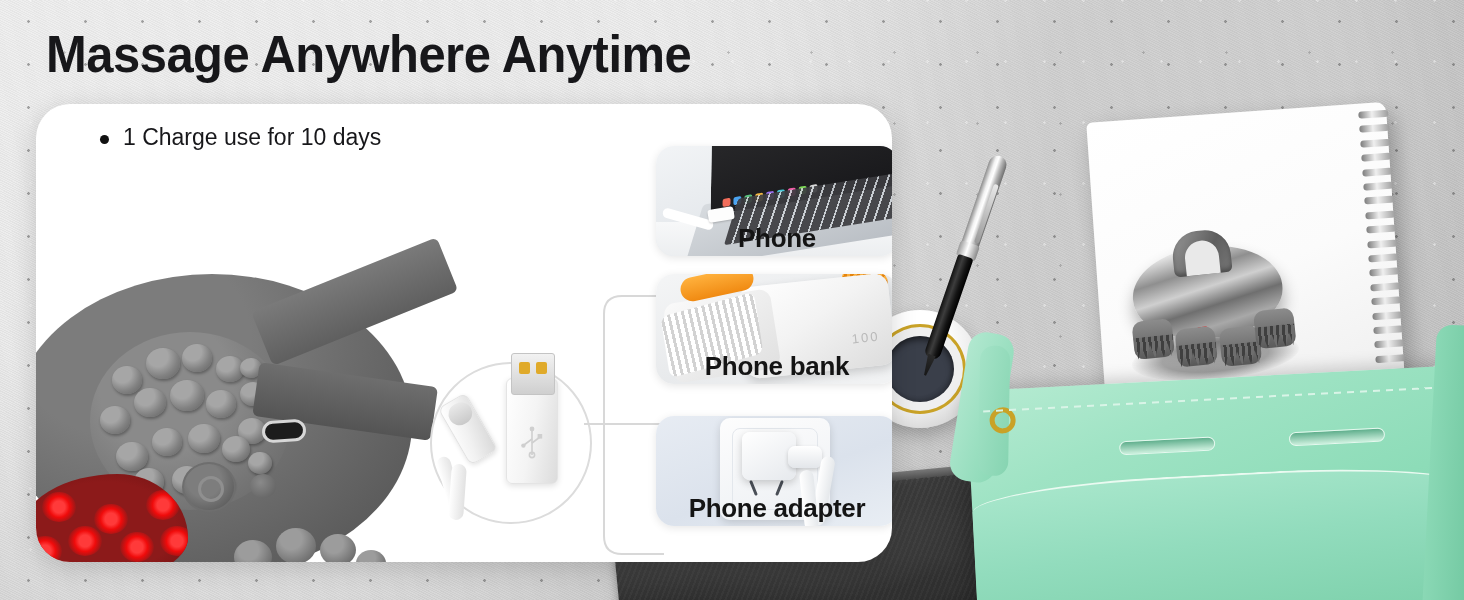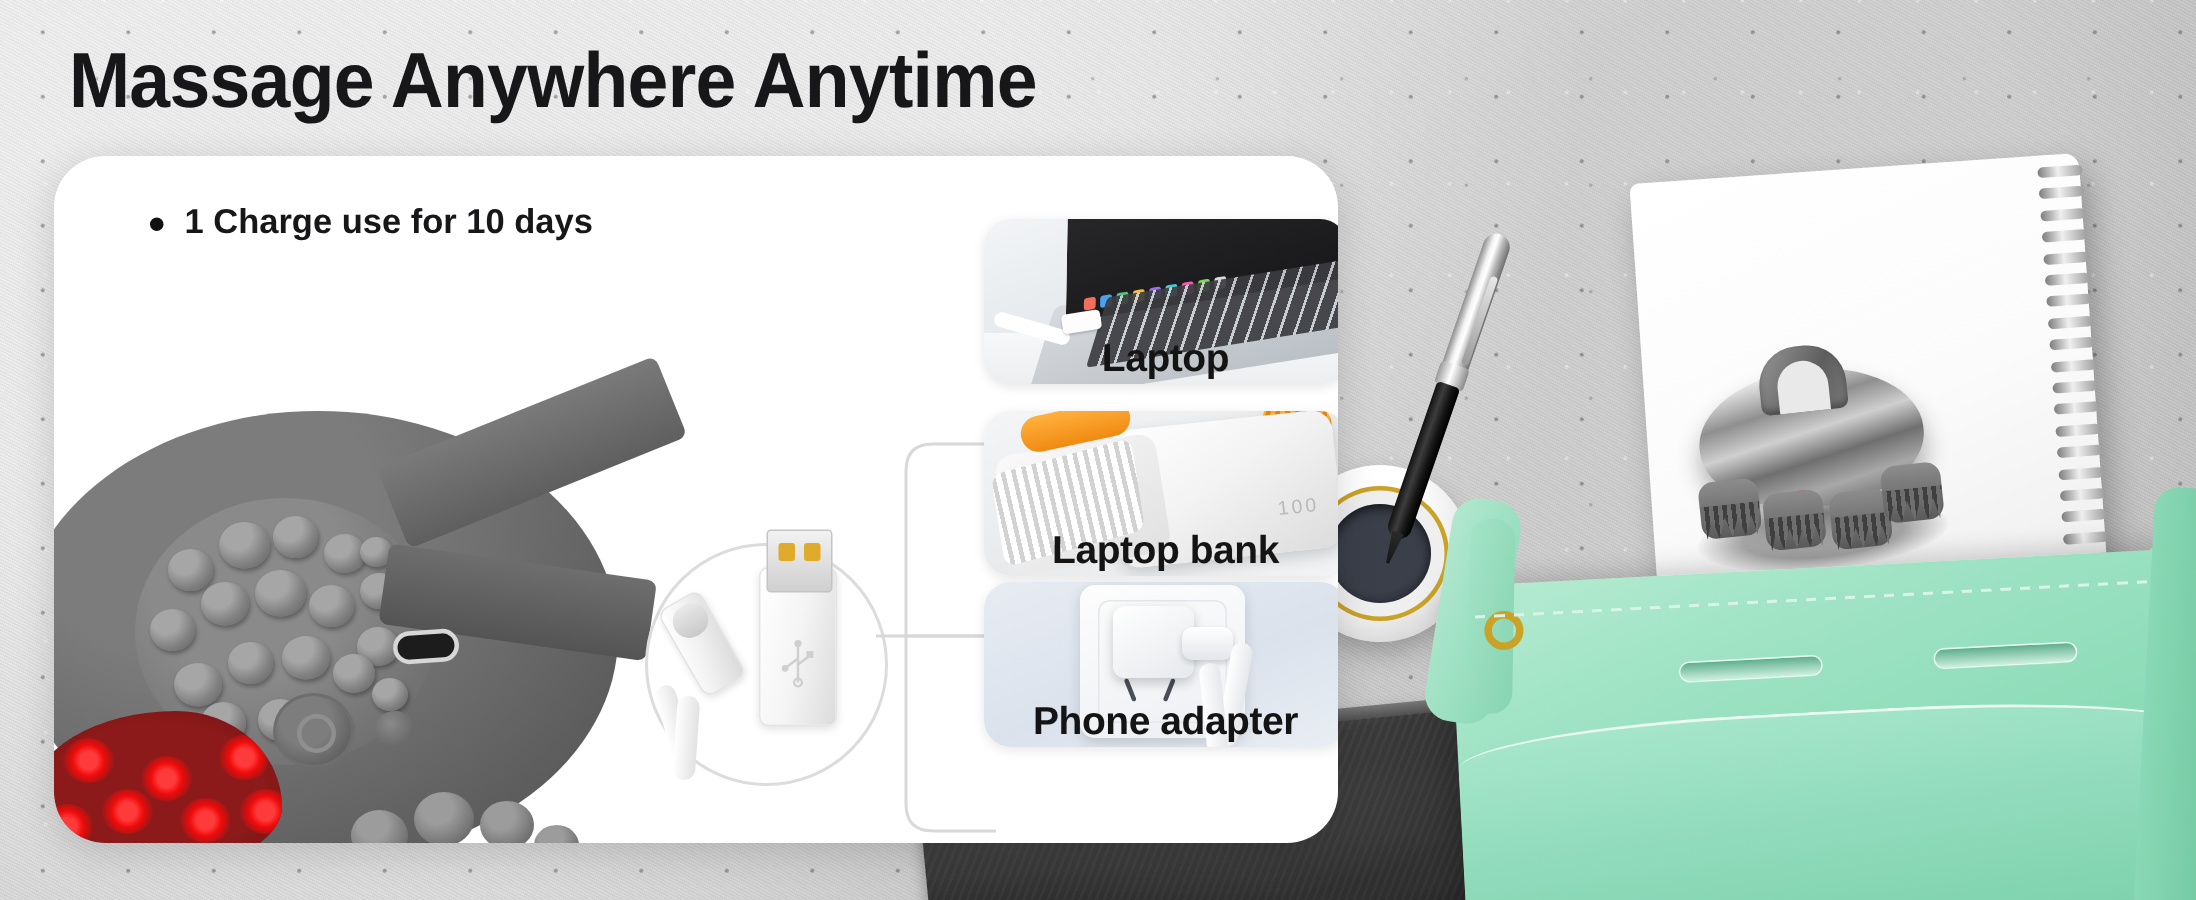--- a/index.html
+++ b/index.html
@@ -196,21 +196,21 @@
   }
 
   .headline{
     position:absolute; left:46px; top:24px;
     font-size:52px; font-weight:bold; letter-spacing:-.5px;
     color:#17171a; white-space:nowrap;
     font-family:"Liberation Sans", sans-serif;
     transform:scaleX(.94); transform-origin:left center;
   }
 
-  .bullets{ position:absolute; left:64px; top:30px; width:520px;font-weight:bold; }
+  .bullets{ position:absolute; left:64px; top:20px; width:520px; }
   .bullet{
     display:flex; align-items:flex-start; gap:14px; margin-bottom:16px;
   }
   .dot{
     width:9px; height:9px; border-radius:50%; background:#111; margin-top:11px; flex:0 0 auto;
   }
   .btext{ font-size:23px; line-height:1.18; color:#17171a; }
 
   
   .massager{
@@ -594,37 +594,37 @@
           <i style="background:#9b6ef3"></i>
             <i style="background:#46c8d8"></i>
           <i style="background:#ef5da8"></i>
             <i style="background:#7ed957"></i>
           <i style="background:#d8d8d8"></i>
         </div>
       </div>
       <div class="lc-keys"></div>
       <div class="lc-cable"></div>
       <div class="lc-plug"></div>
-      <div class="card-label">Laptop</div>
+      <div class="card-label">Phone</div>
     </div>
 
     <div class="card" style="top:170px;">
       <div class="pb-bg"></div>
       <div class="pb-orange2"></div>
       <div class="pb-main">
         <span class="pb-screen">100</span>
       </div>
       <div class="pb-second"></div>
       <div class="pb-fins"></div>
       <div class="pb-gray"></div>
       <div class="pb-orange"></div>
-      <div class="card-label">Laptop bank</div>
+      <div class="card-label">Phone bank</div>
     </div>
 
-    <div class="card" style="top:284px;">
+    <div class="card" style="top:312px;">
       <div class="ad-bg"></div>
       <div class="ad-plate">
         <div class="ad-socket"></div>
         <span class="ad-pin" style="left:32px; top:62px; transform:rotate(-22deg);"></span>
         <span class="ad-pin" style="left:58px; top:62px; transform:rotate(22deg);"></span>
         <span class="ad-pin" style="left:46px; top:42px;"></span>
       </div>
       <div class="ad-brick"></div>
       <div class="ad-plug"></div>
       <div class="ad-cable" style="left:160px; top:40px; height:70px; transform:rotate(10deg);"></div>

